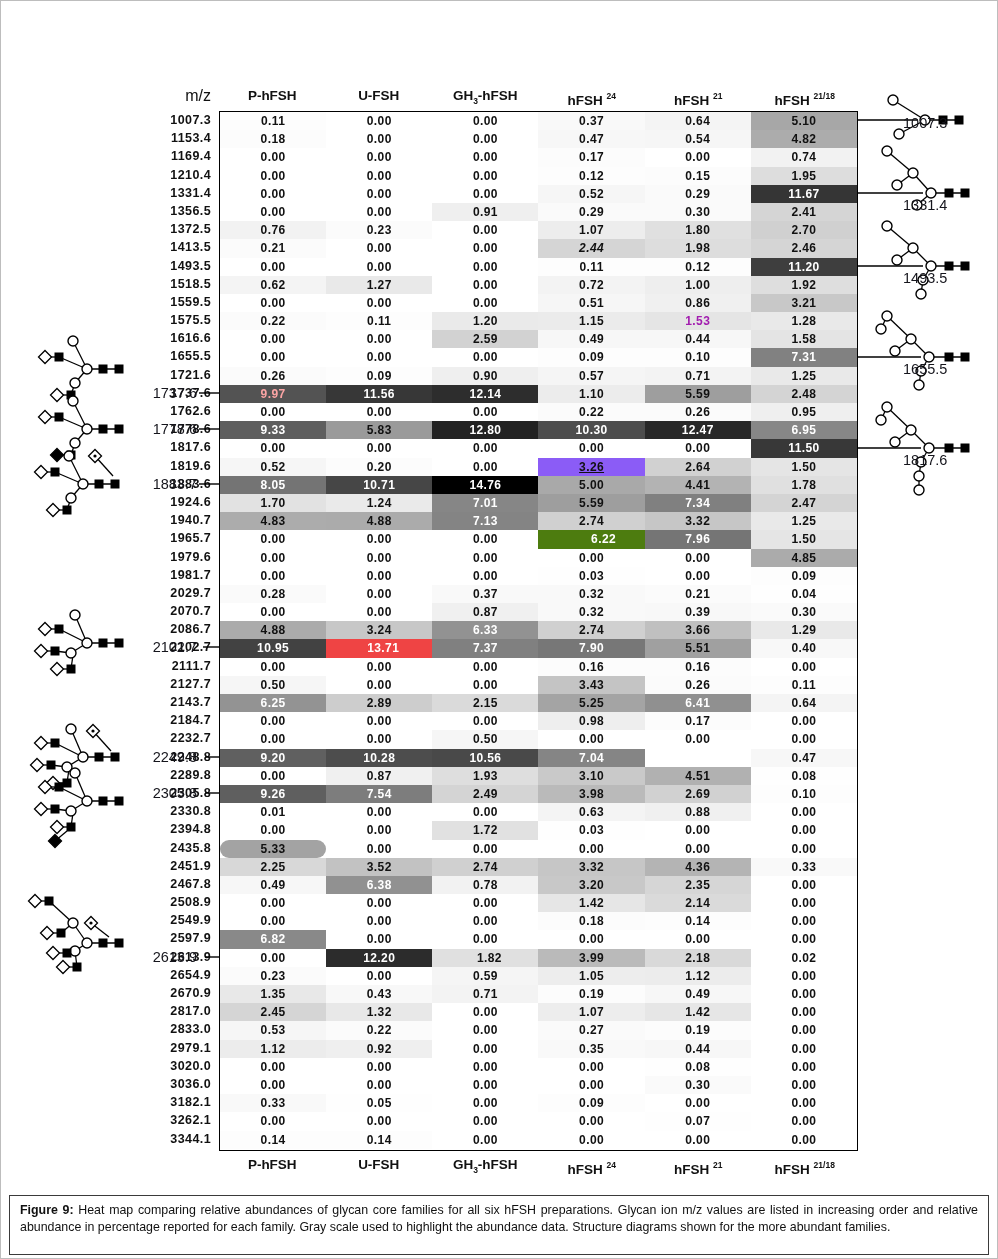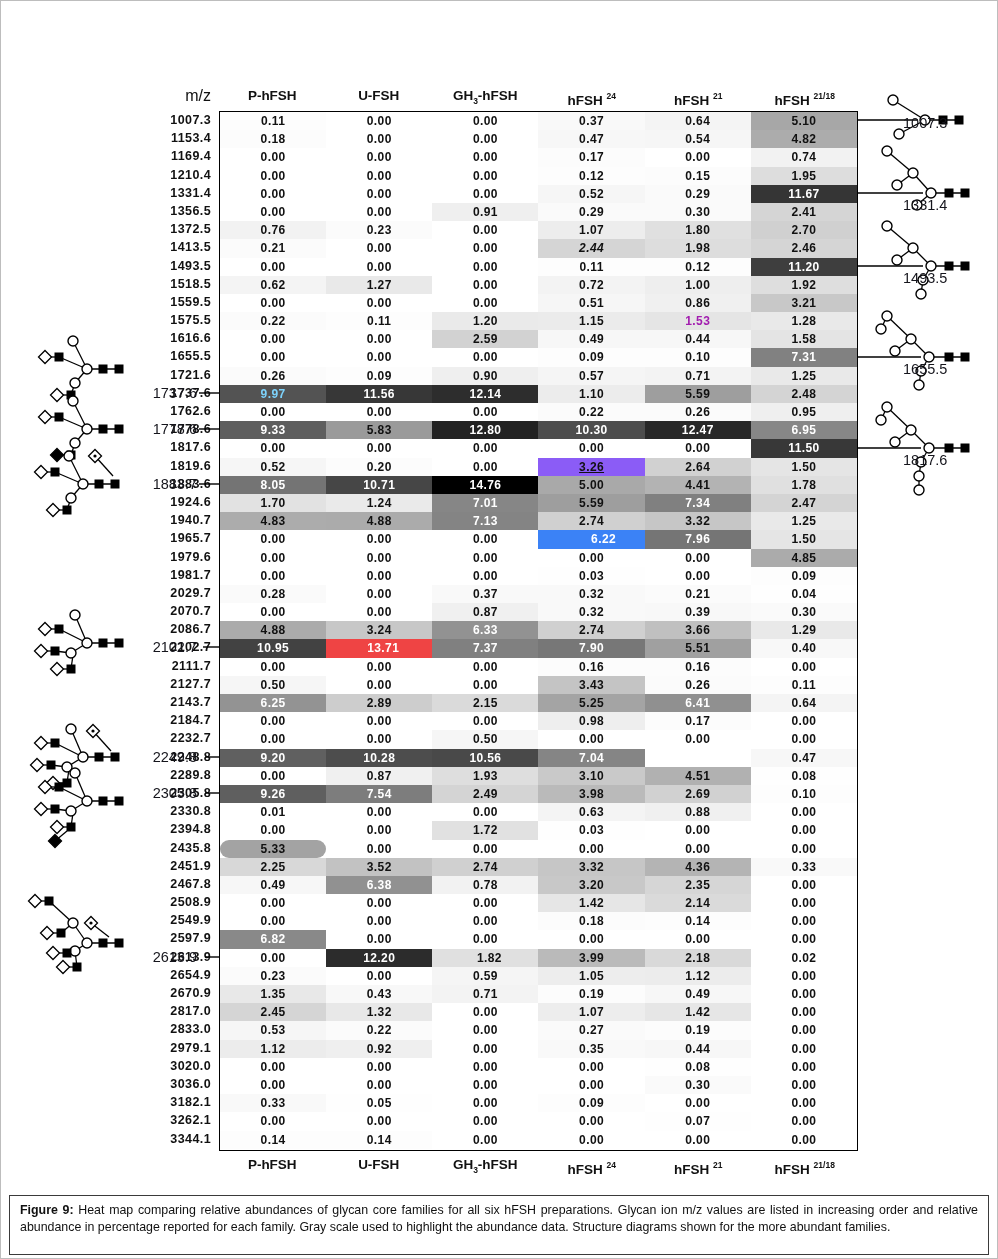--- a/index.html
+++ b/index.html
@@ -228,21 +228,21 @@
       <div class="cell" style="background: rgb(255, 255, 255); color: rgb(17, 17, 17);">0.00</div>
       <div class="cell" style="background: rgb(253, 253, 253); color: rgb(17, 17, 17);">0.09</div>
       <div class="cell" style="background: rgb(253, 253, 253); color: rgb(17, 17, 17);">0.10</div>
       <div class="cell" style="background: rgb(129, 129, 129); color: rgb(255, 255, 255);">7.31</div>
       <div class="cell" style="background: rgb(251, 251, 251); color: rgb(17, 17, 17);">0.26</div>
       <div class="cell" style="background: rgb(253, 253, 253); color: rgb(17, 17, 17);">0.09</div>
       <div class="cell" style="background: rgb(239, 239, 239); color: rgb(17, 17, 17);">0.90</div>
       <div class="cell" style="background: rgb(245, 245, 245); color: rgb(17, 17, 17);">0.57</div>
       <div class="cell" style="background: rgb(243, 243, 243); color: rgb(17, 17, 17);">0.71</div>
       <div class="cell" style="background: rgb(233, 233, 233); color: rgb(17, 17, 17);">1.25</div>
-      <div class="cell" style="background: rgb(83, 83, 83); color: #7dd3fc;">9.97</div>
+      <div class="cell" style="background: rgb(83, 83, 83); color: #fca5a5;">9.97</div>
       <div class="cell" style="background: rgb(55, 55, 55); color: rgb(255, 255, 255);">11.56</div>
       <div class="cell" style="background: rgb(45, 45, 45); color: rgb(255, 255, 255);">12.14</div>
       <div class="cell" style="background: rgb(236, 236, 236); color: rgb(17, 17, 17);">1.10</div>
       <div class="cell" style="background: rgb(158, 158, 158); color: rgb(17, 17, 17);">5.59</div>
       <div class="cell" style="background: rgb(212, 212, 212); color: rgb(17, 17, 17);">2.48</div>
       <div class="cell" style="background: rgb(255, 255, 255); color: rgb(17, 17, 17);">0.00</div>
       <div class="cell" style="background: rgb(255, 255, 255); color: rgb(17, 17, 17);">0.00</div>
       <div class="cell" style="background: rgb(255, 255, 255); color: rgb(17, 17, 17);">0.00</div>
       <div class="cell" style="background: rgb(251, 251, 251); color: rgb(17, 17, 17);">0.22</div>
       <div class="cell" style="background: rgb(251, 251, 251); color: rgb(17, 17, 17);">0.26</div>
@@ -279,21 +279,21 @@
       <div class="cell" style="background: rgb(212, 212, 212); color: rgb(17, 17, 17);">2.47</div>
       <div class="cell" style="background: rgb(172, 172, 172); color: rgb(17, 17, 17);">4.83</div>
       <div class="cell" style="background: rgb(171, 171, 171); color: rgb(17, 17, 17);">4.88</div>
       <div class="cell" style="background: rgb(132, 132, 132); color: rgb(255, 255, 255);">7.13</div>
       <div class="cell" style="background: rgb(208, 208, 208); color: rgb(17, 17, 17);">2.74</div>
       <div class="cell" style="background: rgb(198, 198, 198); color: rgb(17, 17, 17);">3.32</div>
       <div class="cell" style="background: rgb(233, 233, 233); color: rgb(17, 17, 17);">1.25</div>
       <div class="cell" style="background: rgb(255, 255, 255); color: rgb(17, 17, 17);">0.00</div>
       <div class="cell" style="background: rgb(255, 255, 255); color: rgb(17, 17, 17);">0.00</div>
       <div class="cell" style="background: rgb(255, 255, 255); color: rgb(17, 17, 17);">0.00</div>
-      <div class="cell" style="background: #3b82f6; color: rgb(255, 255, 255); padding-left: 24px;">6.22</div>
+      <div class="cell" style="background: #4d7c0f; color: rgb(255, 255, 255); padding-left: 24px;">6.22</div>
       <div class="cell" style="background: rgb(117, 117, 117); color: rgb(255, 255, 255);">7.96</div>
       <div class="cell" style="background: rgb(229, 229, 229); color: rgb(17, 17, 17);">1.50</div>
       <div class="cell" style="background: rgb(255, 255, 255); color: rgb(17, 17, 17);">0.00</div>
       <div class="cell" style="background: rgb(255, 255, 255); color: rgb(17, 17, 17);">0.00</div>
       <div class="cell" style="background: rgb(255, 255, 255); color: rgb(17, 17, 17);">0.00</div>
       <div class="cell" style="background: rgb(255, 255, 255); color: rgb(17, 17, 17);">0.00</div>
       <div class="cell" style="background: rgb(255, 255, 255); color: rgb(17, 17, 17);">0.00</div>
       <div class="cell" style="background: rgb(171, 171, 171); color: rgb(17, 17, 17);">4.85</div>
       <div class="cell" style="background: rgb(255, 255, 255); color: rgb(17, 17, 17);">0.00</div>
       <div class="cell" style="background: rgb(255, 255, 255); color: rgb(17, 17, 17);">0.00</div>

